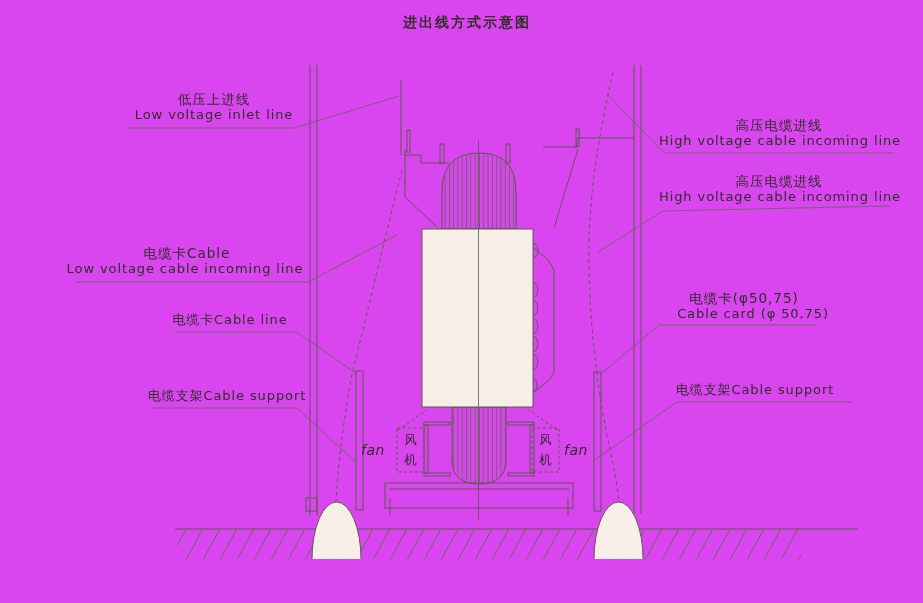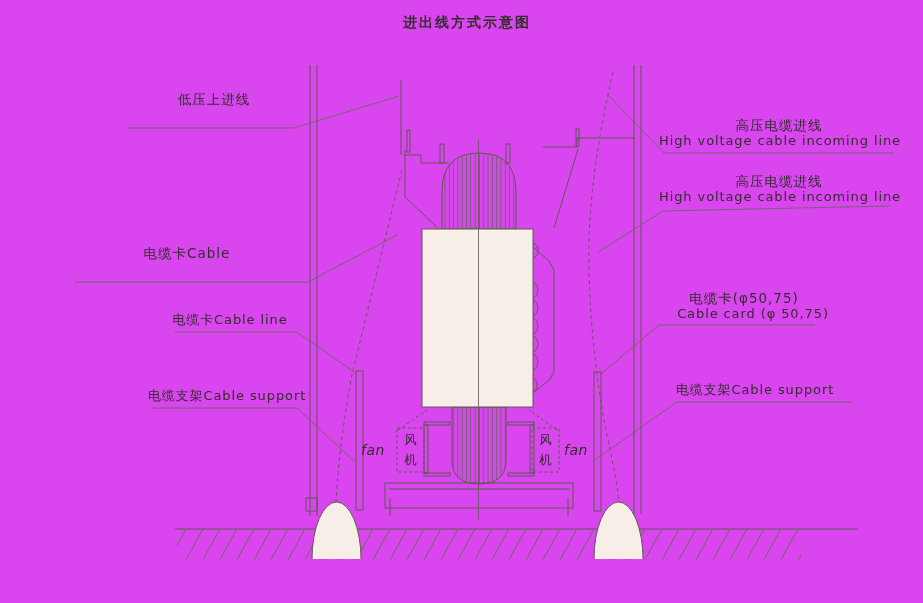--- a/index.html
+++ b/index.html
@@ -130,22 +130,24 @@
       <polyline points="175,332 297,332 357,374"></polyline>
       <polyline points="152,408 297,408 355,462"></polyline>
       <polyline points="815,325 659,325 601,374"></polyline>
       <polyline points="852,402 677,402 596,459"></polyline>
     </g>
   </svg>
 
   <div class="lbl title-cn" style="left:467px;top:14px;">进出线方式示意图</div>
 
   <div class="lbl cn" style="left:214px;top:91px;">低压上进线</div>
+  <div class="lbl en" style="left:214px;top:107px;">Low voltage inlet line</div>
 
   <div class="lbl cn" style="left:187px;top:245px;">电缆卡Cable</div>
+  <div class="lbl en" style="left:185px;top:261px;">Low voltage cable incoming line</div>
 
   <div class="lbl en" style="left:230px;top:311px;">电缆卡Cable line</div>
 
   <div class="lbl en" style="left:227px;top:387px;">电缆支架Cable support</div>
 
   <div class="lbl cn" style="left:779px;top:117px;text-align:center;">高压电缆进线</div>
   <div class="lbl en" style="left:780px;top:133px;">High voltage cable incoming line</div>
 
   <div class="lbl cn" style="left:779px;top:173px;">高压电缆进线</div>
   <div class="lbl en" style="left:780px;top:189px;">High voltage cable incoming line</div>

